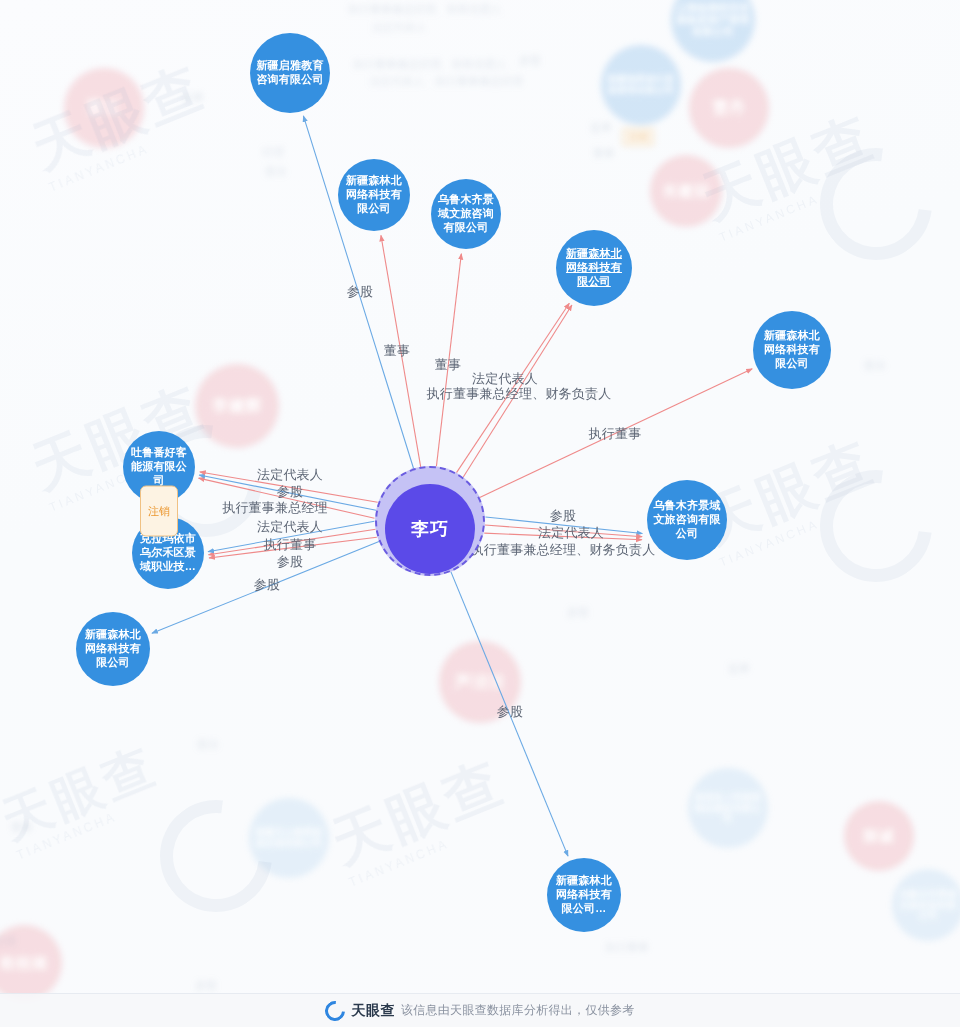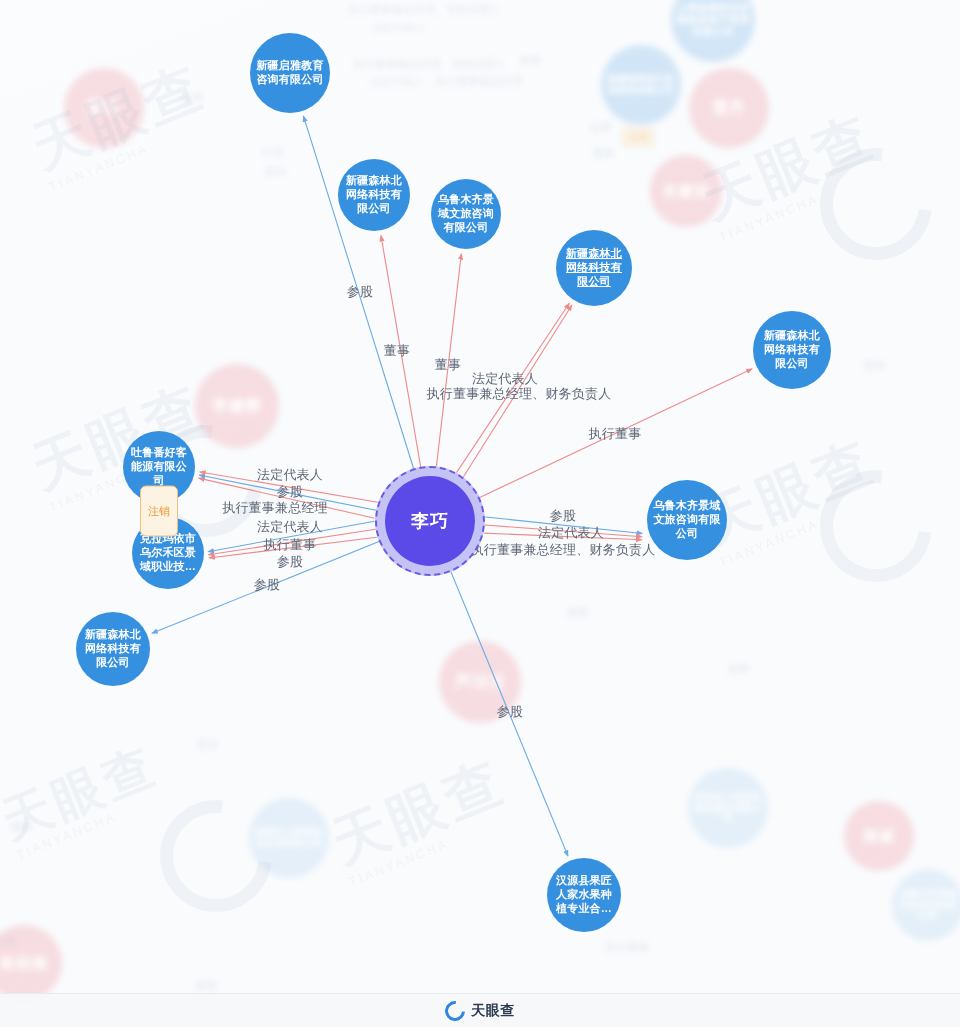--- a/index.html
+++ b/index.html
@@ -139,21 +139,21 @@
   }
   .node-label { display: block; width: 100%; }
 
   .node-center {
     position: absolute;
     transform: translate(-50%,-50%);
     border-radius: 50%;
     background: #c5c2f5;
     border: 2px dashed #6a5ce0;
     display: flex;
-    align-items: center;
+    align-items: flex-end;
     justify-content: center;
     box-sizing: border-box;
     cursor: pointer;
   }
   .node-center-inner {
     border-radius: 50%;
     background: #5b4ae8;
     color: #ffffff;
     font-size: 18px;
     font-weight: bold;
@@ -324,35 +324,36 @@
       <div class="node" style="left: 594px; top: 268px; width: 76px; height: 76px; background: rgb(53, 144, 224); text-decoration: underline;">
         <span class="node-label">新疆森林北网络科技有限公司</span>
       </div>
       <div class="node" style="left: 792px; top: 350px; width: 78px; height: 78px; background: rgb(53, 144, 224);">
         <span class="node-label">新疆森林北网络科技有限公司</span>
       </div>
       <div class="node" style="left: 687px; top: 520px; width: 80px; height: 80px; background: rgb(53, 144, 224);">
         <span class="node-label">乌鲁木齐景域文旅咨询有限公司</span>
       </div>
       <div class="node" style="left: 584px; top: 895px; width: 74px; height: 74px; background: rgb(53, 144, 224);">
-        <span class="node-label">汉源县果匠人家水果种植专业合…</span>
+        <span class="node-label">新疆森林北网络科技有限公司…</span>
       </div>
       <div class="node" style="left: 113px; top: 649px; width: 74px; height: 74px; background: rgb(53, 144, 224);">
         <span class="node-label">新疆森林北网络科技有限公司</span>
       </div>
       <div class="node" style="left: 168px; top: 553px; width: 72px; height: 72px; background: rgb(53, 144, 224); align-items: center;">
         <span class="node-label">克拉玛依市乌尔禾区景域职业技…</span>
       </div>
       <div class="node" style="left: 159px; top: 467px; width: 72px; height: 72px; background: rgb(53, 144, 224);">
         <span class="node-label">吐鲁番好客能源有限公司</span>
       </div>
       <div class="status-badge" style="left: 159px; top: 511px;">注销</div>
     </div>
 
   <div class="node-center" id="center-node" style="left: 430px; top: 521px; width: 110px; height: 110px; background: rgb(197, 194, 245);">
     <div class="node-center-inner" id="center-node-inner" style="width: 90px; height: 90px; background: rgb(91, 74, 232);">李巧</div>
   </div>
 
   <div id="footer">
     <span class="footer-logo-mark"></span>
     <span class="footer-brand">天眼查</span>
+    <span class="footer-text">该信息由天眼查数据库分析得出，仅供参考</span>
   </div>
 </div>
 
 </body></html>

